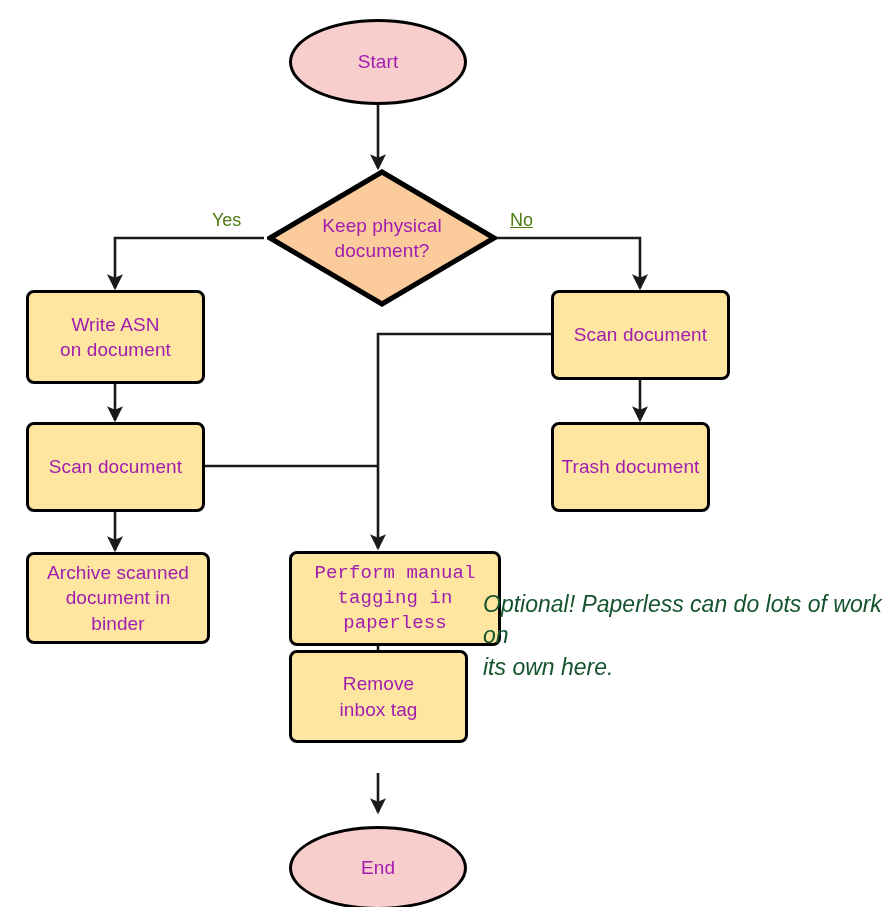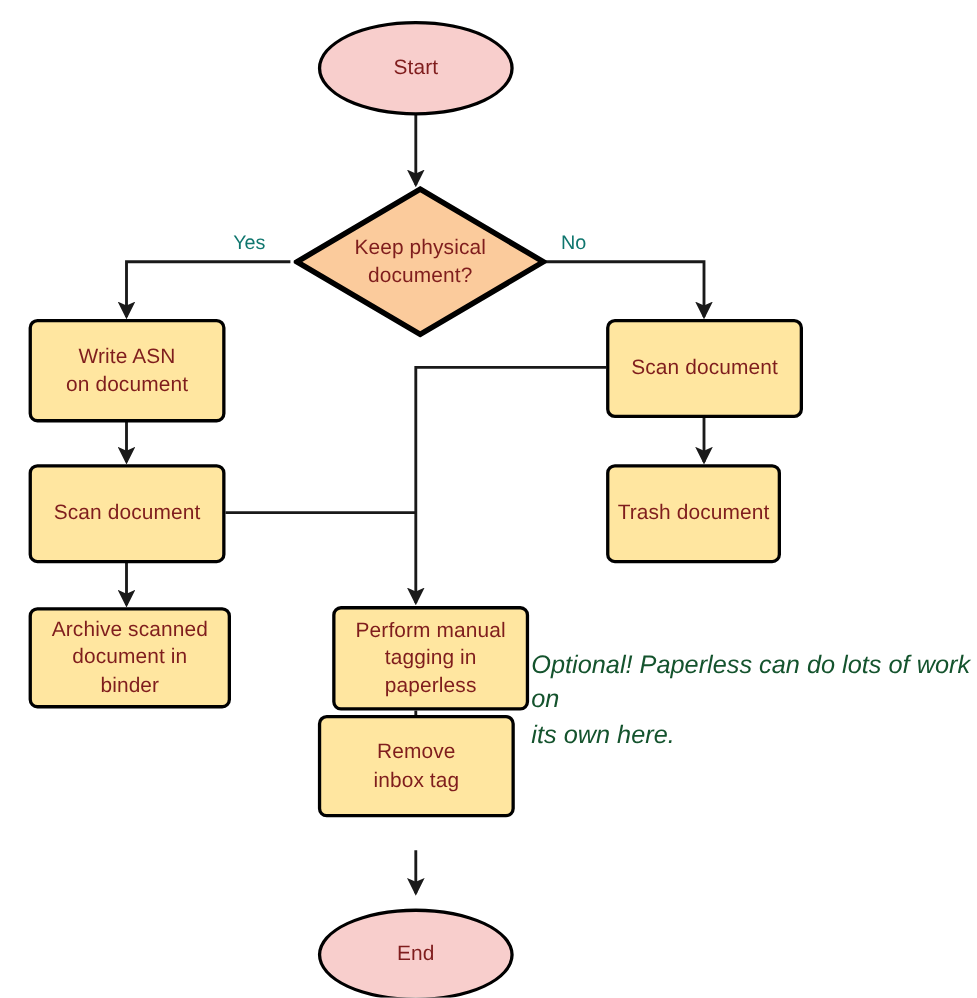--- a/index.html
+++ b/index.html
@@ -24,21 +24,21 @@
     width: 888px;
     height: 907px;
   }
   .node {
     position: absolute;
     box-sizing: border-box;
     display: flex;
     align-items: center;
     justify-content: center;
     text-align: center;
-    color: #7f1d1d;
+    color: #a21caf;
     font-size: 19px;
     line-height: 1.32;
     letter-spacing: 0.1px;
     white-space: pre-line;
     z-index: 2;
   }
   .node-terminator {
     background: #f8cecc;
     border: 3px solid #000000;
     border-radius: 50%;
@@ -60,21 +60,21 @@
     height: 100%;
     z-index: 1;
   }
   .decision-label {
     position: relative;
     z-index: 2;
   }
   .edge-label {
     position: absolute;
     font-size: 18px;
-    color: #0f766e;
+    color: #4d7c0f;
     z-index: 3;
     white-space: nowrap;
   }
   .note-text {
     position: absolute;
     font-size: 23px;
     font-style: italic;
     color: #14532d;
     line-height: 1.36;
     z-index: 3;
@@ -120,21 +120,21 @@
 
   <div class="node node-decision" style="left:267px; top:169px; width:230px; height:138px;">
     <svg class="decision-shape" viewBox="0 0 230 138" preserveAspectRatio="none">
       <polygon points="115,3 227,69 115,135 3,69" fill="#fbcb9c" stroke="#000000" stroke-width="5"></polygon>
     </svg>
     <span class="decision-label">Keep physical
 document?</span>
   </div>
 
   <span class="edge-label" style="left:212px; top:210px;">Yes</span>
-  <span class="edge-label" style="left:510px; top:210px;">No</span>
+  <span class="edge-label" style="left:510px; top:210px;text-decoration:underline;">No</span>
 
   <div class="node node-process" style="left:26px; top:290px; width:179px; height:94px;">
     <span>Write ASN
 on document</span>
   </div>
 
   <div class="node node-process" style="left:26px; top:422px; width:179px; height:90px;">
     <span>Scan document</span>
   </div>
 
@@ -145,21 +145,21 @@
   </div>
 
   <div class="node node-process" style="left:551px; top:290px; width:179px; height:90px;">
     <span>Scan document</span>
   </div>
 
   <div class="node node-process" style="left:551px; top:422px; width:159px; height:90px;">
     <span>Trash document</span>
   </div>
 
-  <div class="node node-process" style="left:302px; top:551px; width:179px; height:95px;">
+  <div class="node node-process" style="left:289px; top:551px; width:212px; height:95px;font-family:Liberation Mono, monospace;">
     <span>Perform manual
 tagging in
 paperless</span>
   </div>
 
   <div class="node node-process" style="left:289px; top:650px; width:179px; height:93px;">
     <span>Remove
 inbox tag</span>
   </div>
 

